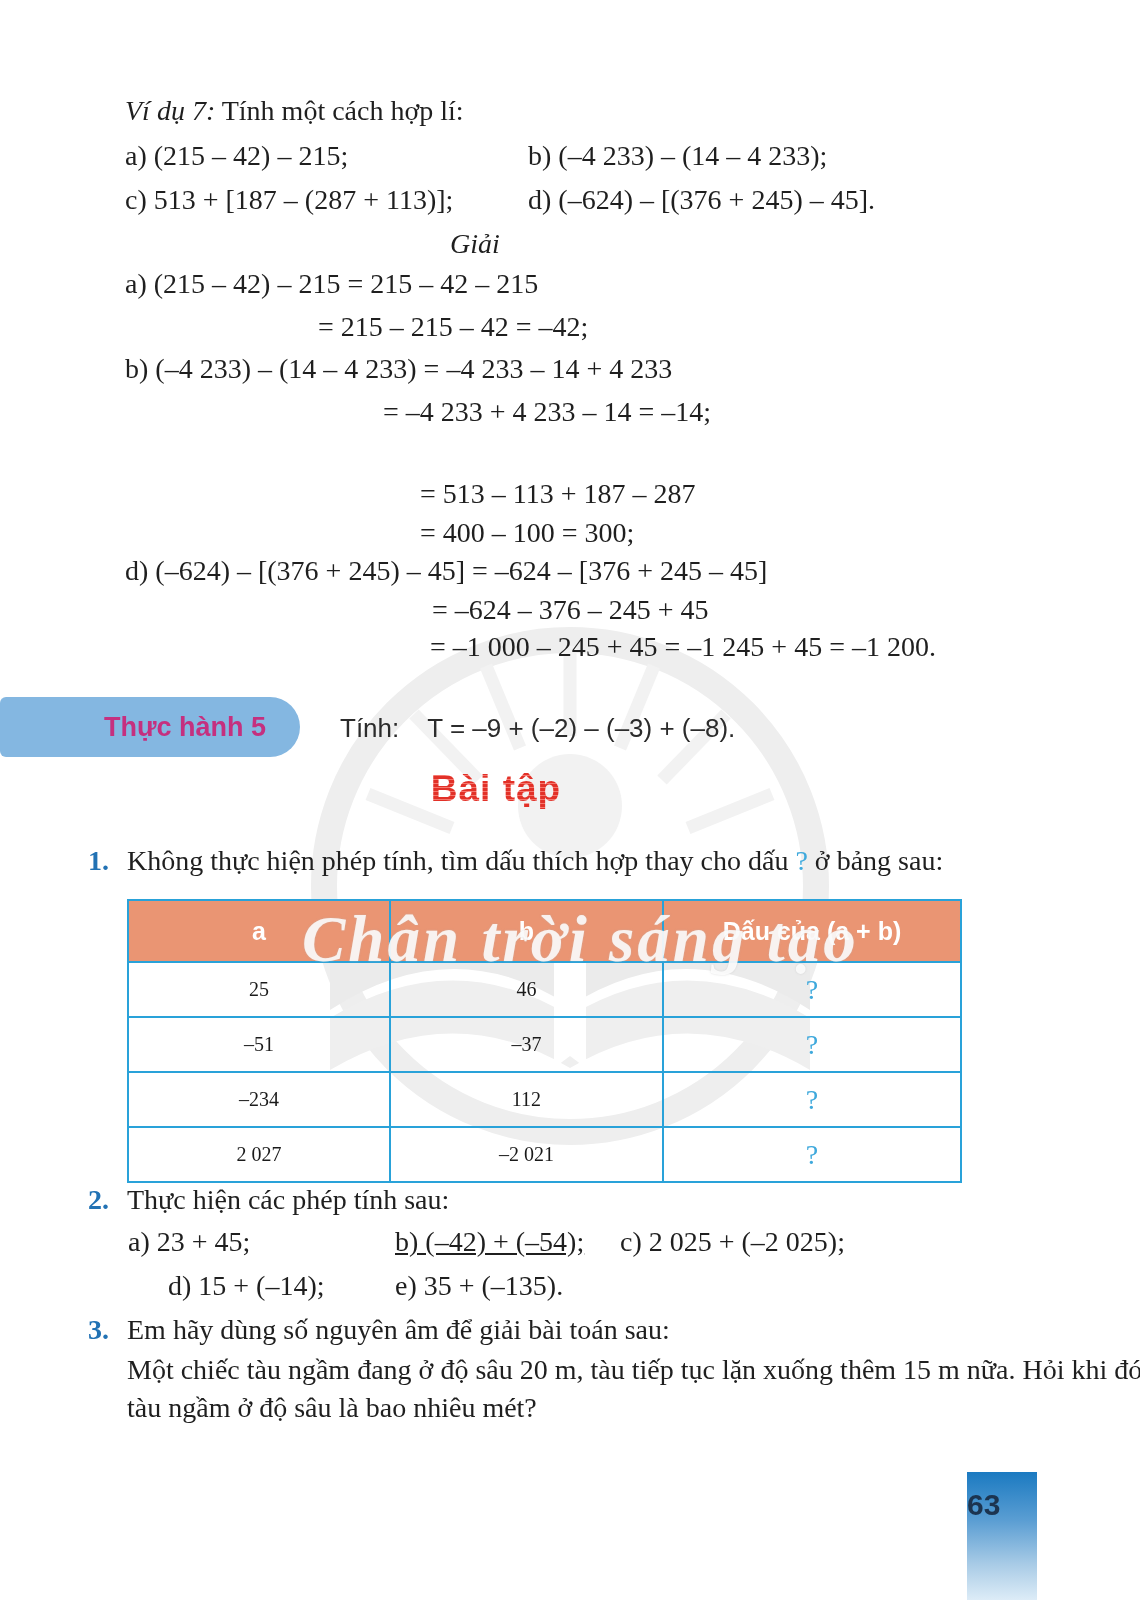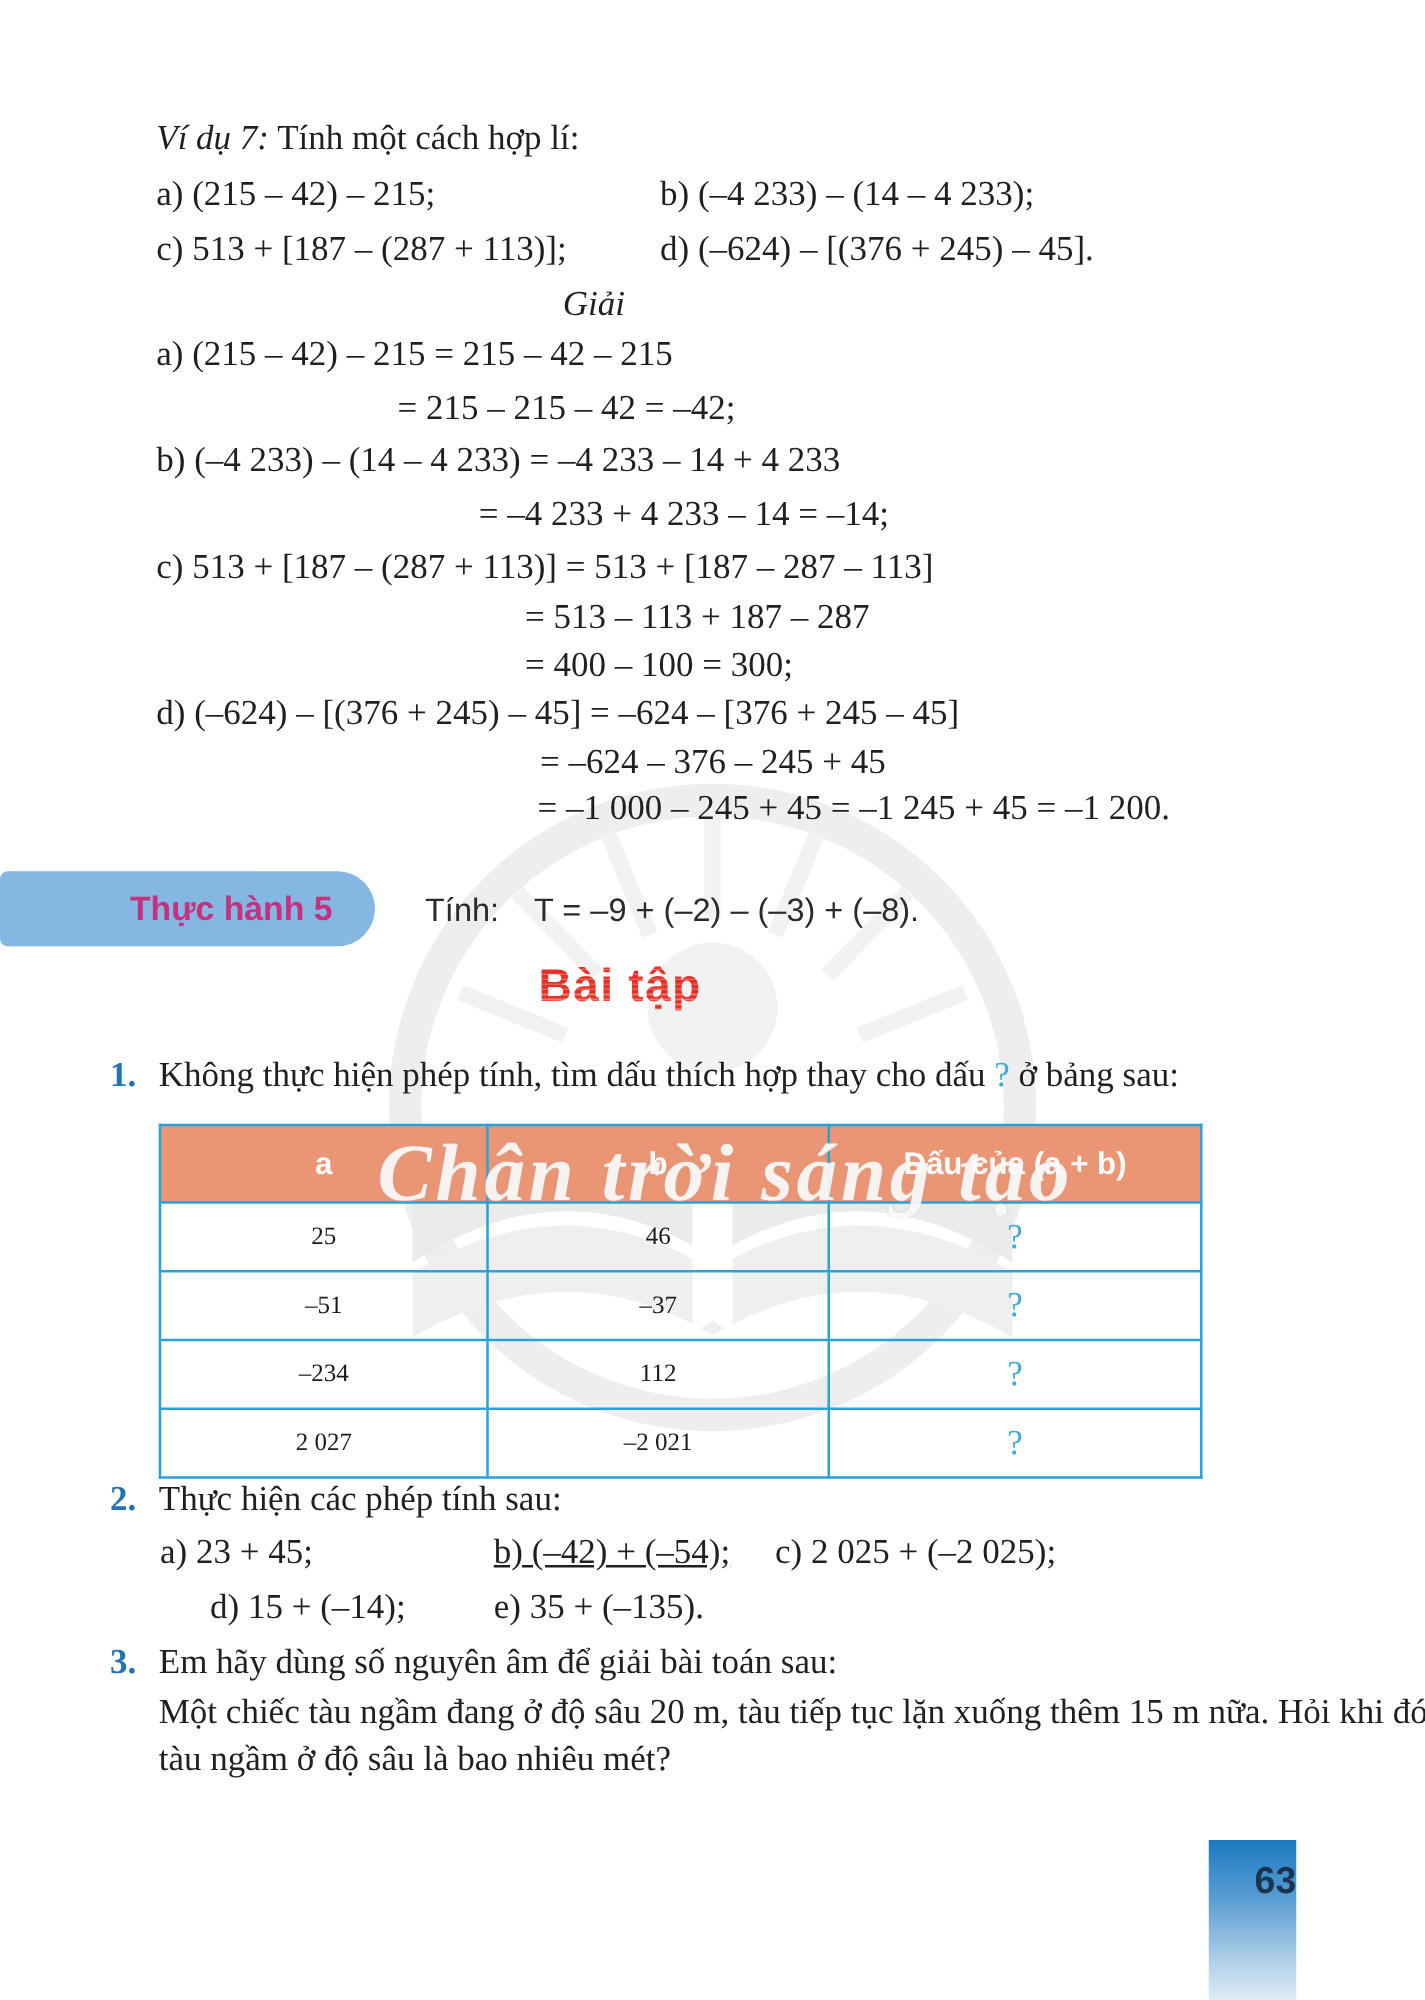--- a/index.html
+++ b/index.html
@@ -74,21 +74,21 @@
   .sign-table th{height:60px;background:#ea9573;color:#ffffff;
                  font-family:"Liberation Sans","DejaVu Sans",sans-serif;
                  font-size:25px;font-weight:bold;}
   .sign-table td{height:53px;font-size:20px;background:transparent;}
   .col-a{width:262px;} .col-b{width:273px;} .col-c{width:298px;}
   .sign-table td.qcell{color:#3fa9dc;font-size:28px;}
 
   
   .page-tab{left:967px;top:1472px;width:70px;height:128px;
             background:linear-gradient(180deg,#1b7ac1 0%,#5b9ed3 38%,#a8cbe6 72%,#ddecf7 100%);
-            text-align:right;}
+            text-align:left;}
   .page-tab .num{display:inline-block;margin-top:16px;font-size:30px;font-weight:bold;color:#1c3450;
                  font-family:"Liberation Sans","DejaVu Sans",sans-serif;}
 </style>
 </head>
 <body>
 
 <div id="page">
 
   <svg id="wm-logo" viewBox="0 0 536 536" aria-hidden="true">
     <circle cx="268" cy="268" r="246" fill="none" stroke="#eeeeee" stroke-width="26"></circle>
@@ -115,21 +115,20 @@
     <div class="abs serif ex-a">a) (215 – 42) – 215;</div>
     <div class="abs serif ex-b">b) (–4 233) – (14 – 4 233);</div>
     <div class="abs serif ex-c">c) 513 + [187 – (287 + 113)];</div>
     <div class="abs serif ex-d">d) (–624) – [(376 + 245) – 45].</div>
 
     <div class="abs serif italic giai">Giải</div>
     <div class="abs serif sol-a1">a) (215 – 42) – 215 = 215 – 42 – 215</div>
     <div class="abs serif sol-a2">= 215 – 215 – 42 = –42;</div>
     <div class="abs serif sol-b1">b) (–4 233) – (14 – 4 233) = –4 233 – 14 + 4 233</div>
     <div class="abs serif sol-b2">= –4 233 + 4 233 – 14 = –14;</div>
-    <div class="abs serif sol-c1">c) 513 + [187 – (287 + 113)]  = 513 + [187 – 287 – 113]</div>
     <div class="abs serif sol-c2">= 513 – 113 + 187 – 287</div>
     <div class="abs serif sol-c3">= 400 – 100  = 300;</div>
     <div class="abs serif sol-d1">d) (–624) – [(376 + 245) – 45] = –624 – [376 + 245 – 45]</div>
     <div class="abs serif sol-d2">= –624 – 376 – 245 + 45</div>
     <div class="abs serif sol-d3">= –1 000 – 245 + 45 = –1 245 + 45 = –1 200.</div>
 
     <div class="abs sans practice-badge">Thực hành 5</div>
     <div class="abs sans practice-line">
       <span class="task-label">Tính:</span><span>T = –9 + (–2) – (–3) + (–8).</span>
     </div>

